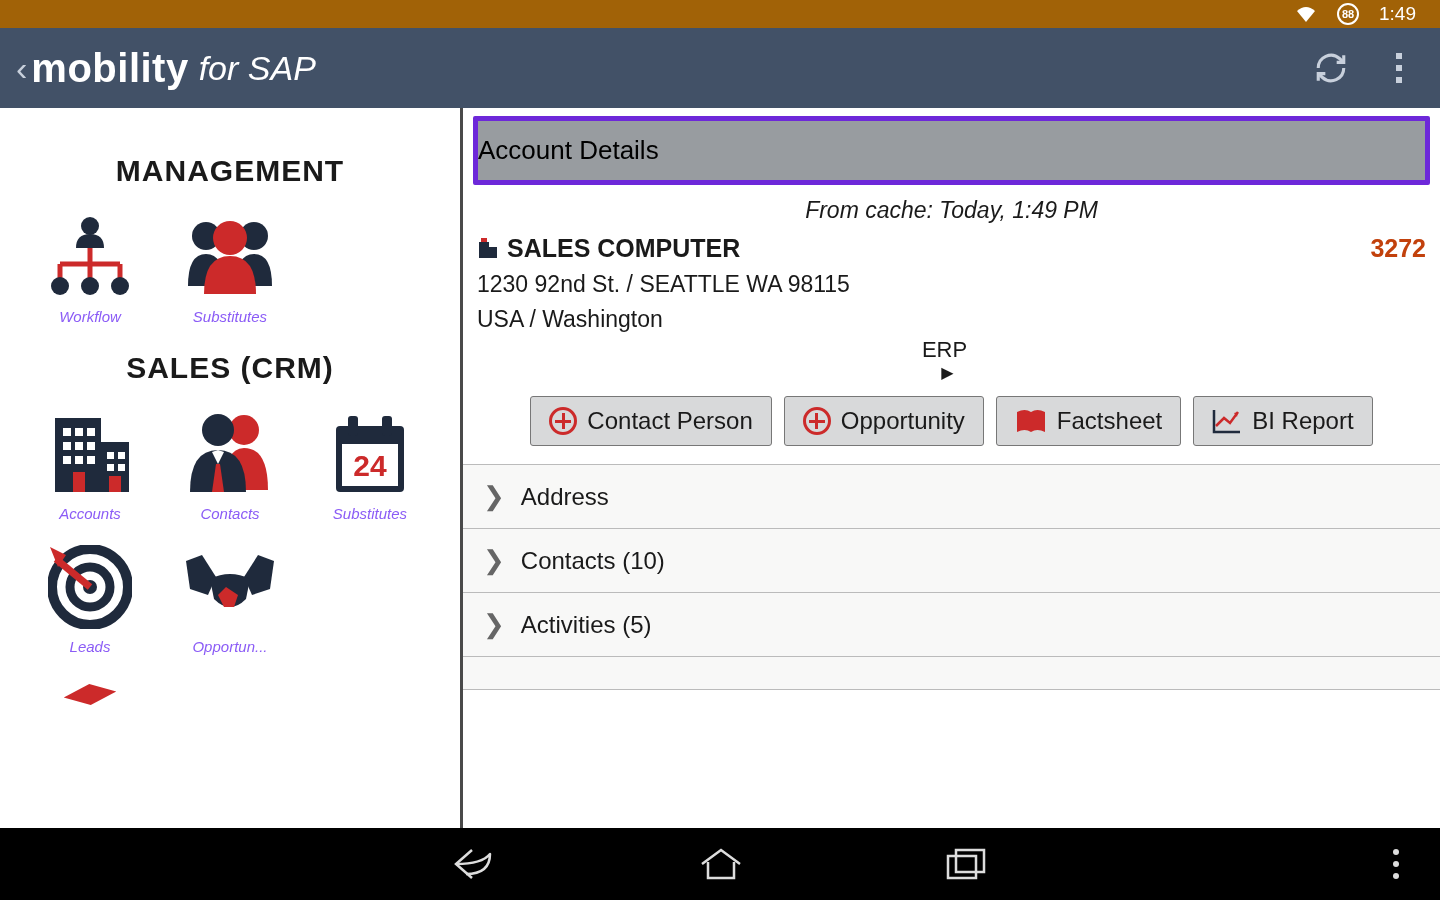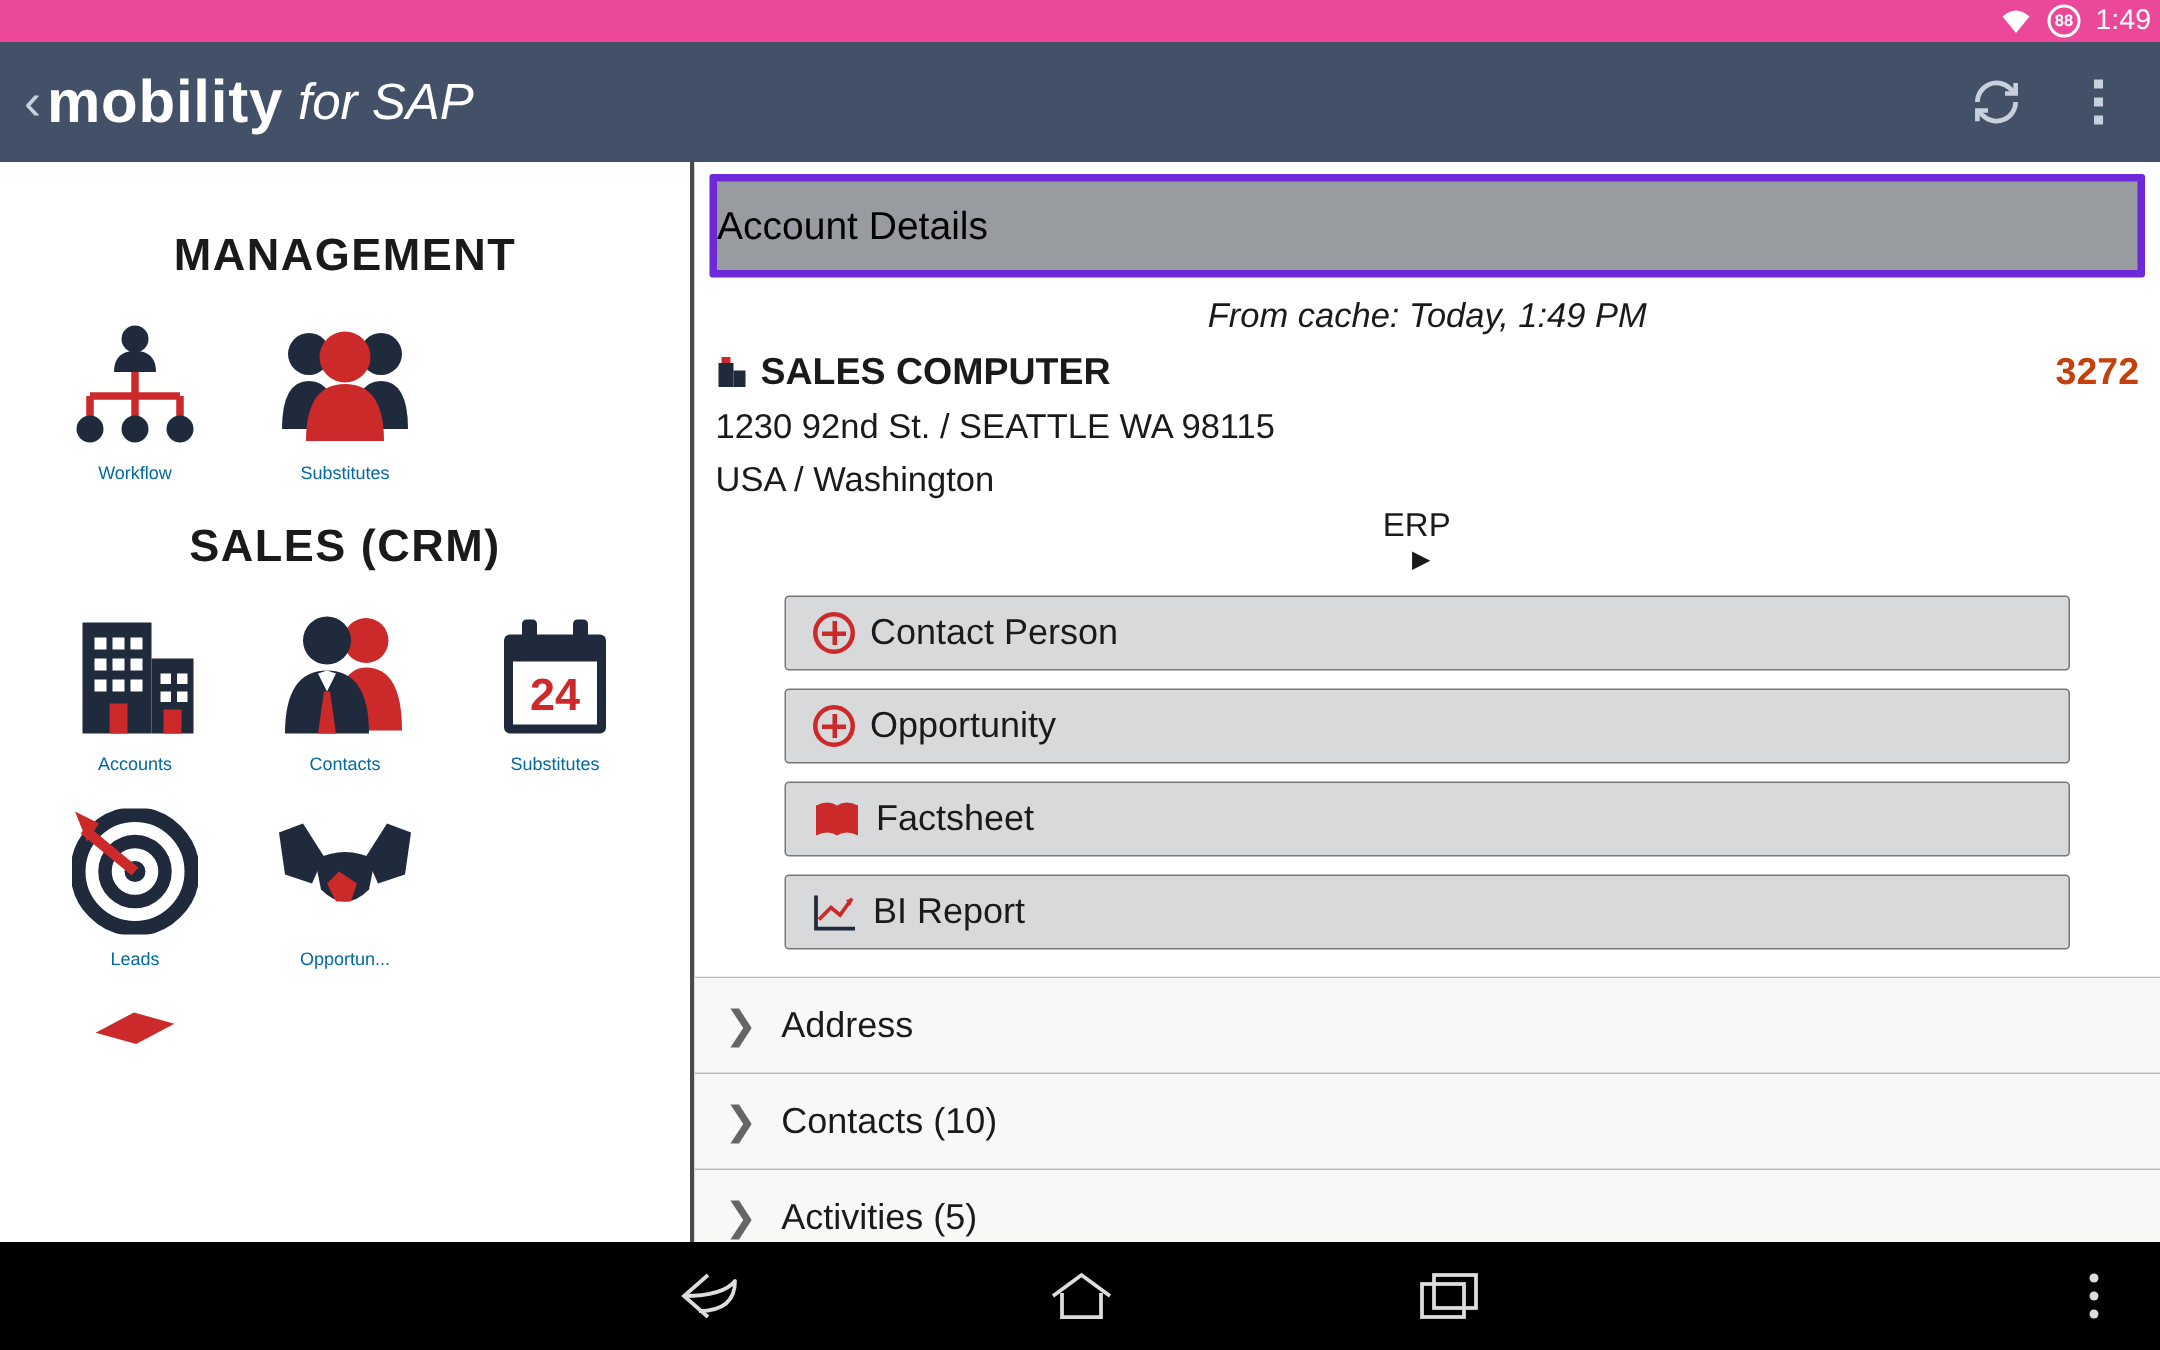--- a/index.html
+++ b/index.html
@@ -1,47 +1,47 @@
 <!DOCTYPE html>
 <html><head>
 <meta charset="utf-8">
 <style>
 * { box-sizing: border-box; margin: 0; padding: 0; }
 body { font-family: Arial, Helvetica, sans-serif; width: 1440px; height: 900px; overflow: hidden; background: #000; }
 
-.status-bar { height: 28px; background: #ec4899; color: #fff; display: flex; justify-content: flex-end; align-items: center; padding: 0 6px; gap: 10px; font-size: 19px; }
+.status-bar { height: 28px; background: #a16207; color: #fff; display: flex; justify-content: flex-end; align-items: center; padding: 0 24px; gap: 20px; font-size: 19px; }
 .status-battery { border: 2px solid #fff; border-radius: 50%; width: 22px; height: 22px; display: flex; align-items: center; justify-content: center; font-size: 11px; font-weight: bold; }
 
 .app-bar { height: 80px; background: #425167; color: #fff; display: flex; align-items: center; padding: 0 16px; }
 .app-bar .back-caret { font-size: 34px; color: #c8d0dc; margin-right: 4px; font-weight: 300; }
 .app-bar .title-main { font-size: 40px; font-weight: 600; letter-spacing: 0.5px; }
 .app-bar .title-sub { font-size: 34px; font-style: italic; margin-left: 10px; font-weight: 300; }
 .app-bar .spacer { flex: 1; }
 .app-bar .icon-btn { width: 50px; height: 50px; display: flex; align-items: center; justify-content: center; margin-left: 18px; color: #c8d0dc; cursor: pointer; }
 
 .content { display: flex; height: 720px; background: #fff; }
 .sidebar { width: 460px; background: #fff; overflow-y: auto; padding: 10px 20px 13px 20px; margin-top: 24px; }
 .section-title { text-align: center; font-size: 30px; font-weight: bold; color: #1a1a1a; margin: 12px 0 18px 0; letter-spacing: 1px; }
 .grid { display: flex; flex-wrap: wrap; gap: 0; }
 .grid-item { width: 33.33%; text-align: center; padding: 6px 4px 14px 4px; cursor: pointer; }
 .grid-item .icon-wrap { height: 90px; display: flex; align-items: center; justify-content: center; margin-bottom: 6px; }
-.grid-item .label { font-size: 12px; color: #0369a1; white-space: nowrap; overflow: hidden; text-overflow: ellipsis; }
+.grid-item .label { font-size: 15px; color: #8b5cf6; white-space: nowrap; overflow: hidden; text-overflow: ellipsis; font-style: italic; }
 
 .divider-v { width: 3px; background: #4a4a4a; }
 .main { flex: 1; background: #fff; display: flex; flex-direction: column; overflow: hidden; }
 .detail-header { margin: 8px 10px 0 10px; background: #989ca0; border: 5px solid #6d28d9; text-align: left; font-size: 26px; color: #000000; padding: 14px 0; border-radius: 2px; }
 .cache-line { text-align: center; font-style: italic; font-size: 23px; color: #1a1a1a; margin: 12px 0 6px 0; }
 .acct-row { display: flex; align-items: center; padding: 4px 14px 0 14px; }
 .acct-name { font-size: 25px; font-weight: bold; color: #1a1a1a; margin-left: 8px; }
 .acct-id { margin-left: auto; font-size: 25px; font-weight: bold; color: #c2410c; }
 .acct-addr { font-size: 23px; color: #1a1a1a; padding: 8px 14px 0 14px; }
 .erp-row { display: flex; justify-content: flex-end; align-items: center; padding: 4px 14px 0 0; font-size: 22px; color: #1a1a1a; flex-direction: column; }
 .erp-row .tri { margin-left: 6px; font-size: 16px; }
 
-.action-buttons { display: flex; flex-wrap: wrap; justify-content: center; gap: 12px; padding: 14px 60px 18px 60px; flex-direction: column; }
+.action-buttons { display: flex; flex-wrap: wrap; justify-content: center; gap: 12px; padding: 14px 60px 18px 60px; }
 .act-btn { background: #d8d9da; border: 1px solid #777; border-radius: 3px; padding: 10px 18px; display: flex; align-items: center; gap: 10px; font-size: 24px; color: #1a1a1a; cursor: pointer; }
 .plus-circle { width: 28px; height: 28px; border: 3px solid #cc2a2a; border-radius: 50%; position: relative; }
 .plus-circle::before, .plus-circle::after { content: ''; position: absolute; background: #cc2a2a; }
 .plus-circle::before { width: 16px; height: 3px; top: 9.5px; left: 3px; }
 .plus-circle::after { width: 3px; height: 16px; left: 9.5px; top: 3px; }
 
 .accordion { flex: 1; overflow: hidden; }
 .acc-item { border-top: 1px solid #bbb; padding: 16px 20px; display: flex; align-items: center; gap: 16px; font-size: 24px; color: #1a1a1a; background: #f8f8f7; cursor: pointer; }
 .acc-item .chev { color: #666; font-size: 26px; }
 

